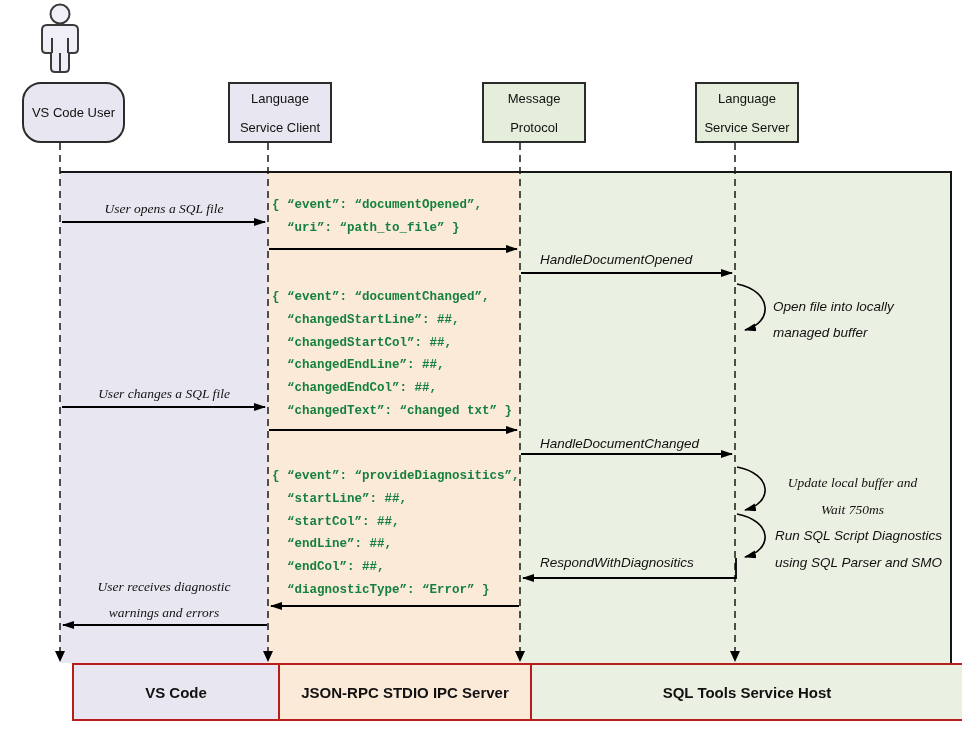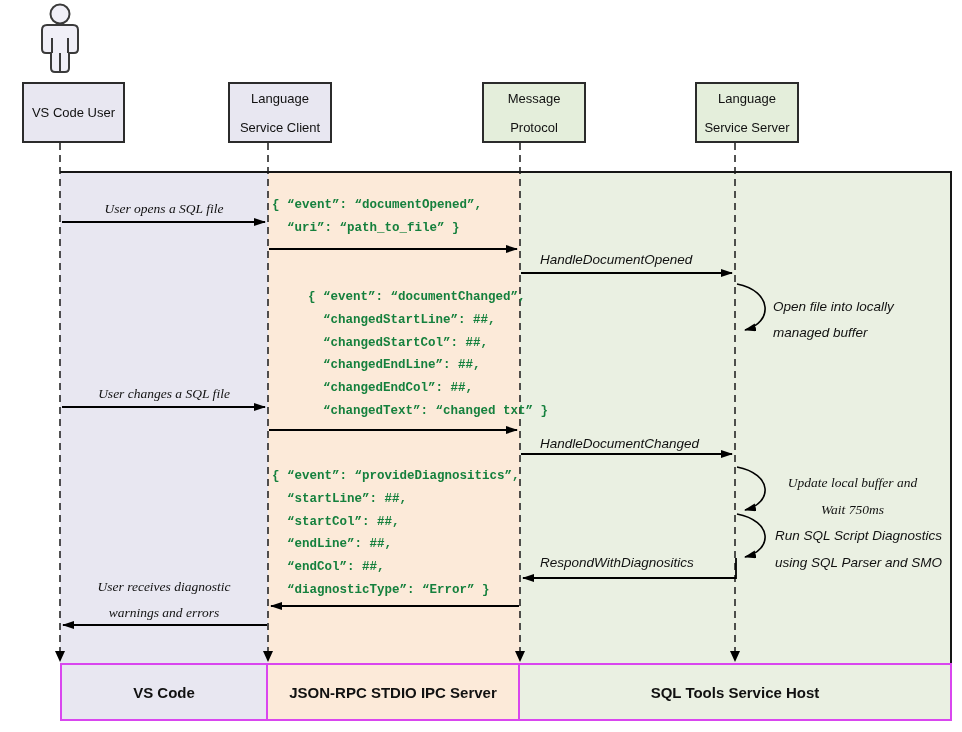--- a/index.html
+++ b/index.html
@@ -15,23 +15,23 @@
   
   .hbox{
     position:absolute;top:82px;height:61px;box-sizing:border-box;border:2px solid #2b2b2b;
     display:flex;align-items:center;justify-content:center;text-align:center;
     font-size:13px;line-height:29px;white-space:pre;z-index:3;margin-left:12px;
   }
   .hbox.purple{background:#e8e7f1;}
   .hbox.green{background:#e4eedb;}
   
   .fbox{
-    position:absolute;top:663px;height:58px;box-sizing:border-box;border:2px solid #d946ef;
+    position:absolute;top:663px;height:58px;box-sizing:border-box;border:2px solid #b91c1c;
     display:flex;align-items:center;justify-content:center;
-    font-size:15px;font-weight:bold;z-index:3;
+    font-size:15px;font-weight:bold;z-index:3;margin-left:12px;
   }
   
   .lbl{position:absolute;font-style:italic;font-size:13.5px;z-index:4;white-space:pre;}
   .ctr{text-align:center;font-family:Liberation Serif, serif;}
   .mono{
     position:absolute;font-family:"Liberation Mono","DejaVu Sans Mono",monospace;
     font-size:12.5px;font-weight:700;line-height:22.8px;white-space:pre;z-index:4;color:#15803d;
   }
   svg.overlay{position:absolute;left:0;top:0;z-index:2;}
 </style>
@@ -82,21 +82,21 @@
       <path d="M267,625 H63" marker-end="url(#arw)"></path>
     </g>
 
     <g stroke="#000" stroke-width="1.6" fill="none">
       <path d="M737,284 C773,291 773,323 745,330" marker-end="url(#arw)"></path>
       <path d="M737,467 C773,474 773,503 745,510" marker-end="url(#arw)"></path>
       <path d="M737,514 C773,521 773,550 745,557" marker-end="url(#arw)"></path>
     </g>
   </svg>
 
-  <div class="hbox purple" style="left:10px;width:103px;">
+  <div class="hbox purple" style="left:10px;width:103px;border-radius:19px;">
     <span>VS Code User</span>
   </div>
   <div class="hbox purple" style="left:216px;width:104px;">
     <span>Language
 Service Client</span>
   </div>
   <div class="hbox green" style="left:470px;width:104px;">
     <span>Message
 Protocol</span>
   </div>
@@ -105,21 +105,21 @@
 Service Server</span>
   </div>
 
   <div class="lbl ctr" style="left:60px;width:208px;top:201px;">User opens a SQL file</div>
   <div class="lbl ctr" style="left:60px;width:208px;top:386px;">User changes a SQL file</div>
   <div class="lbl ctr" style="left:60px;width:208px;top:574px;line-height:25.5px;">User receives diagnostic
 warnings and errors</div>
 
   <div class="mono" style="left:272px;top:194px;">{ “event”: “documentOpened”,
   “uri”: “path_to_file” }</div>
-  <div class="mono" style="left:272px;top:286px;margin-left:36px;">{ “event”: “documentChanged”,
+  <div class="mono" style="left:272px;top:286px;">{ “event”: “documentChanged”,
   “changedStartLine”: ##,
   “changedStartCol”: ##,
   “changedEndLine”: ##,
   “changedEndCol”: ##,
   “changedText”: “changed txt” }</div>
   <div class="mono" style="left:272px;top:465px;">{ “event”: “provideDiagnositics”,
   “startLine”: ##,
   “startCol”: ##,
   “endLine”: ##,
   “endCol”: ##,

